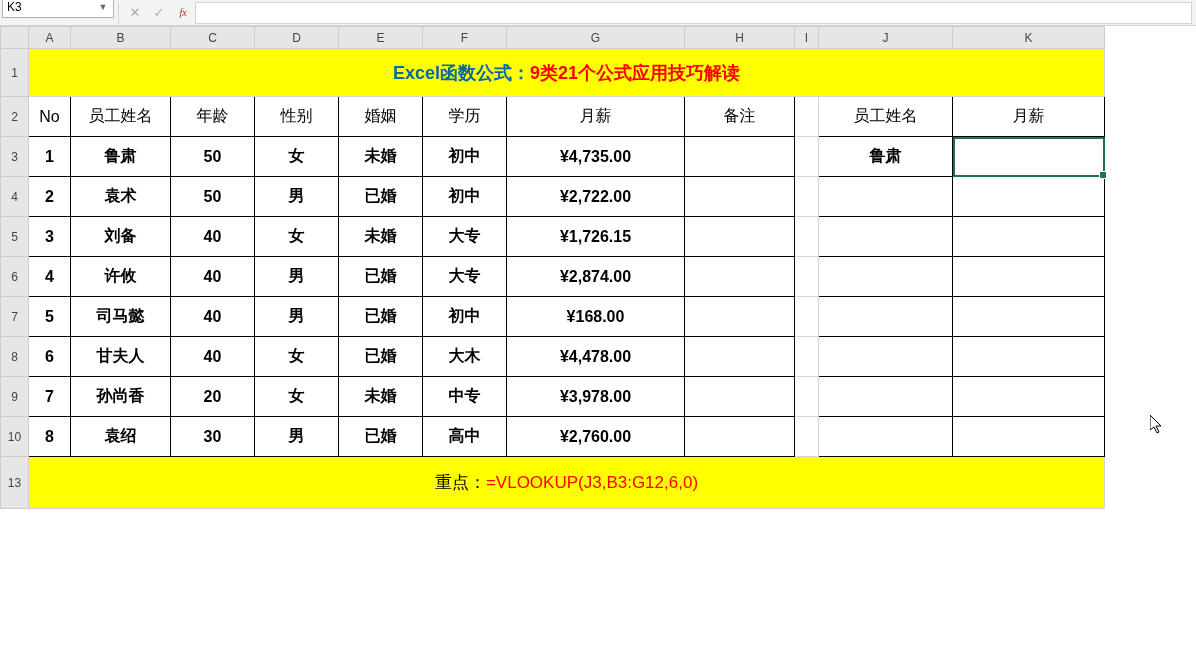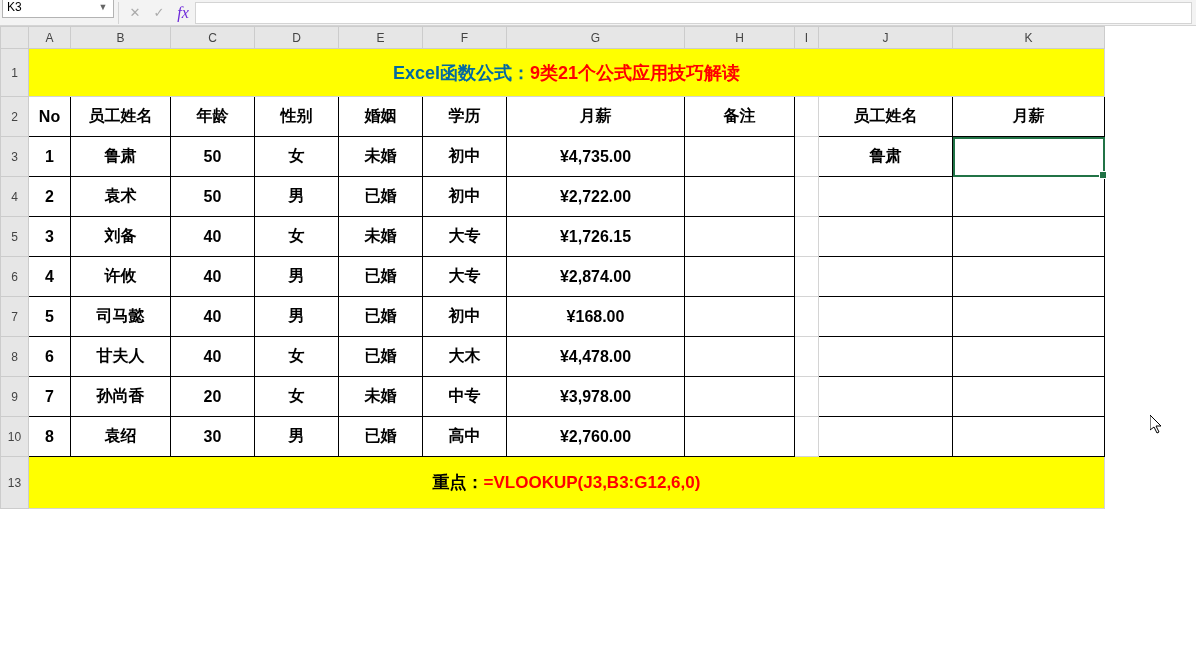--- a/index.html
+++ b/index.html
@@ -52,22 +52,22 @@
       display: flex;
       align-items: center;
       justify-content: center;
       color: #aaa;
       font-size: 13px;
       cursor: default;
     }
     .fb-fx {
       font-style: italic;
       font-family: "Times New Roman", serif;
-      color: #6d28d9;
-      font-size: 16px;
+      color: #b91c1c;
+      font-size: 10px;
     }
     .formula-input {
       flex: 1;
       height: 22px;
       background: #fff;
       border: 1px solid #d4d4d4;
       margin-right: 4px;
     }
     .sheet-container {
       position: relative;
@@ -112,31 +112,31 @@
       font-weight: bold;
       height: 48px;
     }
     .title-black {
       color: #0369a1;
     }
     .title-red {
       color: #ff0000;
     }
     .header-row .cell {
-      font-weight: bold;
+      font-weight: normal;
       font-size: 16px;
     }
     .bordered {
       border: 1.5px solid #000 !important;
     }
     .footer-row .cell {
       background: #ffff00;
       height: 52px;
       font-size: 17px;
-      font-weight: bold;
+      font-weight: normal;
     }
     .footer-black {
       color: #000;
     }
     .footer-red {
       color: #ff0000;
     }
     .selected-cell {
       outline: 2px solid #217346;
       outline-offset: -2px;

